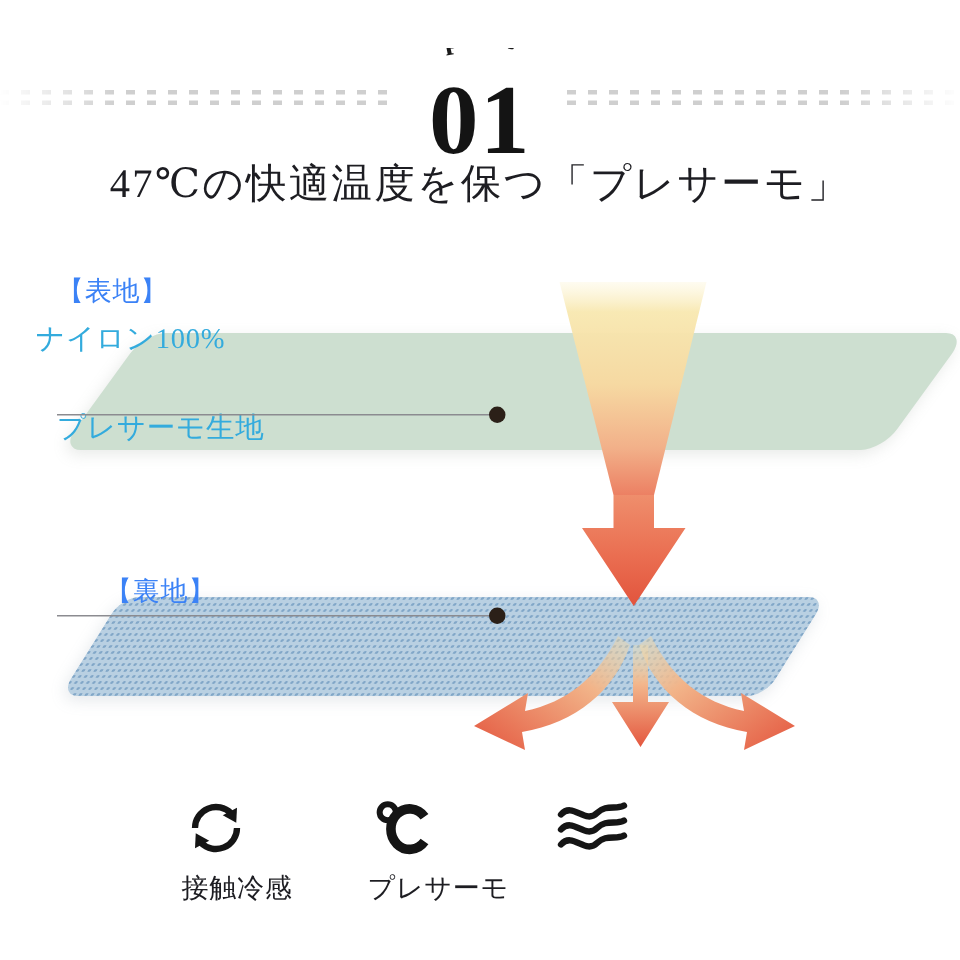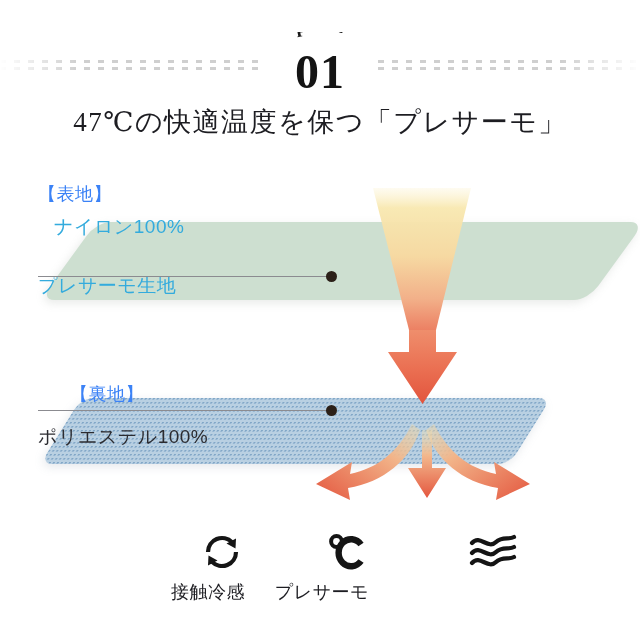--- a/index.html
+++ b/index.html
@@ -28,21 +28,21 @@
     mask-image:linear-gradient(to left,rgba(0,0,0,1) 70%,rgba(0,0,0,0) 100%);}
   .dots.right{right:0;width:262px;
     -webkit-mask-image:linear-gradient(to right,rgba(0,0,0,1) 70%,rgba(0,0,0,0) 100%);
     mask-image:linear-gradient(to right,rgba(0,0,0,1) 70%,rgba(0,0,0,0) 100%);}
 
   .pointwrap{position:absolute;left:0;right:0;top:18px;height:80px;}
   .point-arc{position:absolute;left:50%;transform:translateX(-50%);top:14px;width:160px;height:34px;}
   .point-arc text{font-family:"Liberation Serif","DejaVu Serif",serif;font-size:19px;font-weight:700;fill:#1a1a1a;letter-spacing:1px;}
   .point-num{
     position:absolute;left:50%;transform:translateX(-50%);top:30px;
-    font-size:48px;font-weight:700;color:#141414;line-height:1;
+    font-size:66px;font-weight:700;color:#141414;line-height:1;
     font-family:"Liberation Serif","DejaVu Serif",serif;
     letter-spacing:1px;
   }
 
   .headline{
     position:absolute;left:0;right:0;top:104px;
     text-align:center;color:#1d1d22;
     font-size:27px;letter-spacing:1.5px;
     font-family:"Liberation Serif","DejaVu Serif",serif;
   }
@@ -76,21 +76,21 @@
   .lbl{position:absolute;font-family:"Liberation Sans","DejaVu Sans",sans-serif;}
   .tag{font-size:18px;color:#3b82f6;letter-spacing:.5px;}
   .blueTxt{font-size:19px;color:#33abdd;line-height:1.42;letter-spacing:.5px;}
   .darkTxt{font-size:19px;color:#2b2b30;line-height:1.42;letter-spacing:.5px;}
 
   .leader{position:absolute;height:1px;background:#8b8b90;}
   .leaddot{position:absolute;width:11px;height:11px;border-radius:50%;background:#2b2018;}
 
   
   .icons{position:absolute;left:0;right:0;top:528px;display:flex;justify-content:center;gap:0;}
-  .icocell{width:124px;display:flex;flex-direction:column;align-items:flex-end;}
+  .icocell{width:124px;display:flex;flex-direction:column;align-items:flex-start;}
   .icoglyph{height:48px;display:flex;align-items:center;justify-content:center;}
   .icolabel{
     margin-top:4px;font-size:18px;color:#1d1d22;white-space:nowrap;
     font-family:"Liberation Serif","DejaVu Serif",serif;letter-spacing:.5px;
   }
   .icolabel.wide{font-size:17px;}
 </style>
 </head>
 <body>
 
@@ -154,29 +154,28 @@
     <path d="M 422,430 L 432,430 L 432,468 L 446,468 L 427,498 L 408,468 L 422,468 Z" fill="url(#midG)"></path>
 
     <path d="M 412,424 C 398,452 378,468 350,474 L 352,462 L 316,484 L 350,500 L 348,488
              C 384,482 410,460 420,430 Z" fill="url(#curveL)"></path>
 
     <path d="M 434,424 C 448,452 468,468 496,474 L 494,462 L 530,484 L 496,500 L 498,488
              C 462,482 436,460 426,430 Z" fill="url(#curveR)"></path>
   </svg>
 
   <div class="lbl tag" style="left:38px;top:182px;">【表地】</div>
-  <div class="lbl blueTxt" style="left:54px;top:214px;">ナイロン100%</div>
+  <div class="lbl blueTxt" style="left:24px;top:214px;font-family:Liberation Serif, serif;">ナイロン100%</div>
   <div class="lbl blueTxt" style="left:38px;top:242px;margin-top:31px;">プレサーモ生地</div>
   <div class="leader" style="left:38px;top:276px;width:292px;"></div>
   <div class="leaddot" style="left:326px;top:271px;"></div>
 
   <div class="lbl tag" style="left:38px;top:382px;margin-left:32px;">【裏地】</div>
   <div class="leader" style="left:38px;top:410px;width:292px;"></div>
   <div class="leaddot" style="left:326px;top:405px;"></div>
-  <div class="lbl darkTxt" style="left:38px;top:424px;">ポリエステル100%</div>
 
   <div class="icons">
 
     <div class="icocell">
       <div class="icoglyph">
         <svg width="46" height="46" viewBox="0 0 46 46">
           <path d="M 9,23 A 14,14 0 0 1 33,13.2" fill="none" stroke="#151515" stroke-width="4.2" stroke-linecap="butt"></path>
           <polygon points="36.5,19.5 27.5,14.5 37,9.5" fill="#151515"></polygon>
           <path d="M 37,23 A 14,14 0 0 1 13,32.8" fill="none" stroke="#151515" stroke-width="4.2" stroke-linecap="butt"></path>
           <polygon points="9.5,26.5 18.5,31.5 9,36.5" fill="#151515"></polygon>

